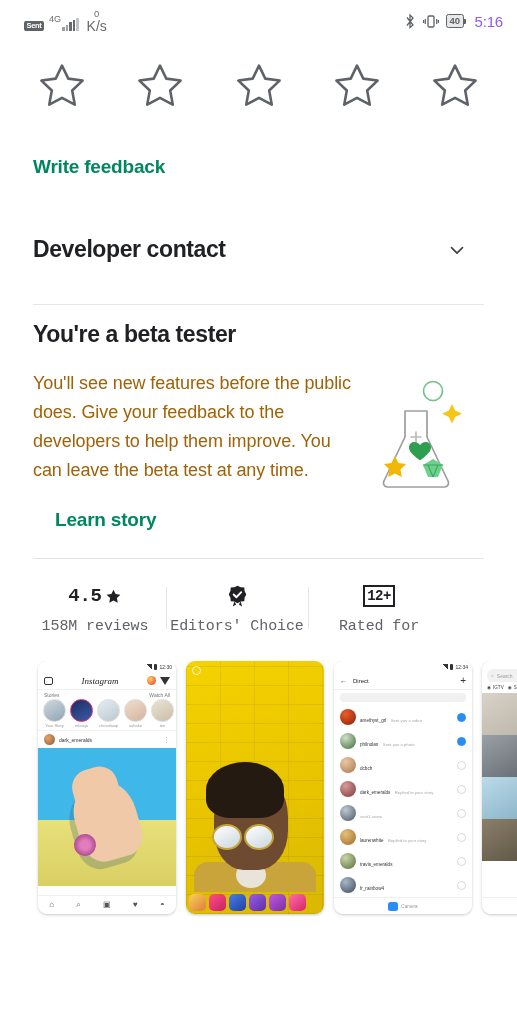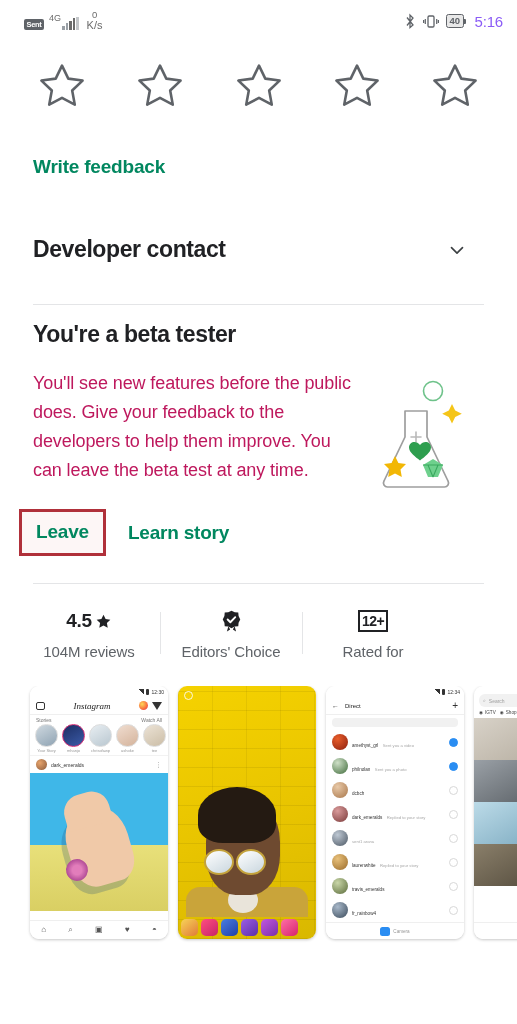--- a/index.html
+++ b/index.html
@@ -30,21 +30,21 @@
   .net-g{ font-size:9px; color:#6b6b6b; margin-bottom:9px; margin-right:-4px;}
   .bars{ display:flex; align-items:flex-end; gap:1px; height:13px; margin-bottom:2px;}
   .bars i{ width:2.5px; background:#9aa0a6; display:block; }
   .bars i:nth-child(1){height:4px;}
   .bars i:nth-child(2){height:6.5px;}
   .bars i:nth-child(3){height:9px;background:#6b6b6b;}
   .bars i:nth-child(4){height:11.5px;background:#6b6b6b;}
   .bars i:nth-child(5){height:13px;background:#c3c6c9;}
   .speed{ display:flex; flex-direction:column; align-items:center; line-height:1.05; margin-left:3px;}
   .speed .n{ font-size:9.5px; color:#6b6b6b;}
-  .speed .u{ font-size:11px; color:#6b6b6b;}
+  .speed .u{ font-size:14px; color:#6b6b6b;}
   .batt{
     border:1.6px solid #5f6368; border-radius:2.5px;
     font-size:9.5px; font-weight:bold; color:#5f6368;
     padding:0.5px 2.5px; line-height:1.1; position:relative;
     background:#e8e8e8;
   }
   .batt:after{
     content:""; position:absolute; right:-3.5px; top:3.5px;
     width:2.2px; height:5px; background:#5f6368; border-radius:0 1px 1px 0;
   }
@@ -72,21 +72,21 @@
   .divider{ height:1px; background:#e4e5e7; margin:41px 33px 0 33px; }
 
   .beta-title{
     font-size:23px; font-weight:bold; letter-spacing:-0.4px;
     margin-top:16px; color:#202124;
   }
   .beta-body{
     display:flex; align-items:flex-start; margin-top:21px;
   }
   .beta-text{
-    font-size:18px; line-height:29px; color:#be185d;
+    font-size:18px; line-height:29px; color:#a16207;
     max-width:330px; letter-spacing:-0.1px;
   }
   .flask{ margin-left:4px; margin-top:8px; flex:0 0 auto; }
 
   .beta-actions{ display:flex; align-items:center; margin-top:20px; gap:0px; }
   .btn-link{
     color:#01875f; font-size:19px; font-weight:bold; letter-spacing:-0.2px;
     background:transparent; border:none; cursor:pointer;
     font-family:"Liberation Sans", sans-serif;
     padding:0;
@@ -95,22 +95,23 @@
     border:3px solid #b0303a; background:#fdf6f6;
     padding:9px 14px 10px 14px;
     margin-left:-14px;
   }
   .learn-wrap{ margin-left:22px; }
   .divider2{ height:1px; background:#e4e5e7; margin:27px 33px 0 33px; }
 
   
   .stats{
     display:flex; align-items:flex-start;
-    margin-top:24px; padding-left:18px;
+    margin-top:24px; padding-left:24px;
     overflow:hidden;
+    font-family:Liberation Mono, monospace;
   }
   .stat{
     flex:0 0 auto; width:142px;
     display:flex; flex-direction:column; align-items:center; gap:9px;
     position:relative;
   }
   .stat + .stat:before{
     content:""; position:absolute; left:0; top:4px;
     width:1px; height:42px; background:#e4e5e7;
   }
@@ -119,21 +120,21 @@
     font-size:19px; font-weight:bold; color:#202124; letter-spacing:-0.3px;
   }
   .stat-label{ font-size:15px; color:#5f6368; letter-spacing:-0.1px; white-space:nowrap; }
   .age-box{
     border:2px solid #202124; font-size:14px; font-weight:bold;
     padding:0px 2px; line-height:1.35; letter-spacing:-0.5px;
   }
 
   
   .shots{
-    display:flex; gap:10px; margin-top:26px; padding-left:30px;
+    display:flex; gap:10px; margin-top:26px; padding-left:38px;
     overflow:hidden; height:258px;
   }
   .shot{
     flex:0 0 auto; width:138px; height:253px;
     border-radius:9px; overflow:hidden; position:relative;
     background:#fff; box-shadow:0 1px 3px rgba(0,0,0,0.22);
   }
 
   
   .ph-status{
@@ -351,40 +352,37 @@
       <path d="M38 34 h22 v26 l21 44 a4 4 0 0 1 -3.5 6 H20.5 a4 4 0 0 1 -3.5 -6 l21 -44z" fill="#ffffff" stroke="#9e9e9e" stroke-width="1.7" stroke-linejoin="round"></path>
       <path d="M49 55 v10 M44 60 h10" stroke="#b9b9b9" stroke-width="1.6" stroke-linecap="round"></path>
       <path d="M53 68 c-3.5 -5 -11 -3.5 -11 2.6 0 5 6.5 9.4 11 13 4.5 -3.6 11 -8 11 -13 0 -6.1 -7.5 -7.6 -11 -2.6z" fill="#2e9e4f"></path>
       <path d="M28 79 l3.4 6.9 7.6 1.1 -5.5 5.4 1.3 7.6 -6.8 -3.6 -6.8 3.6 1.3 -7.6 -5.5 -5.4 7.6 -1.1z" fill="#f2b705"></path>
       <path d="M56 88 l10 -6 10 6 -5 12 h-10z" fill="#6ed08d"></path>
       <path d="M56 88 h20 M61 88 l5 12 M71 88 l-5 12" stroke="#3aa85f" stroke-width="1.1" fill="none"></path>
     </svg>
   </div>
 
   <div class="beta-actions">
-    <span class="leave-wrap">
-      <button class="btn-link">Leave</button>
-    </span>
     <span class="learn-wrap">
       <button class="btn-link">Learn story</button>
     </span>
   </div>
 </div>
 
 <div class="divider2"></div>
 
 <div class="stats">
   <div class="stat">
     <div class="stat-top">
       <span>4.5</span>
       <svg width="17" height="17" viewBox="0 0 24 24" style="margin-left:3px">
         <path d="M12 2.5l2.95 6.1 6.7.95-4.85 4.7 1.15 6.65L12 17.75 6.05 20.9l1.15-6.65L2.35 9.55l6.7-.95z" fill="#202124"></path>
       </svg>
     </div>
-    <div class="stat-label">104M reviews</div>
+    <div class="stat-label">158M reviews</div>
   </div>
 
 
   <div class="stat">
     <div class="stat-top">
       <svg width="25" height="25" viewBox="0 0 24 24">
         <path d="M12 1.6l3.1 1.5 3.4.3.3 3.4L20.4 10l-1.6 3.2-.3 3.4-3.4.3L12 18.4l-3.1-1.5-3.4-.3-.3-3.4L3.6 10l1.6-3.2.3-3.4 3.4-.3z" fill="#202124"></path>
         <path d="M8.3 10.1l2.6 2.6 4.7-4.9" fill="none" stroke="#ffffff" stroke-width="1.8" stroke-linecap="round" stroke-linejoin="round"></path>
         <path d="M9 16.6l-1.4 5 3.1-1.9" fill="#202124"></path>
         <path d="M15 16.6l1.4 5-3.1-1.9" fill="#202124"></path>

